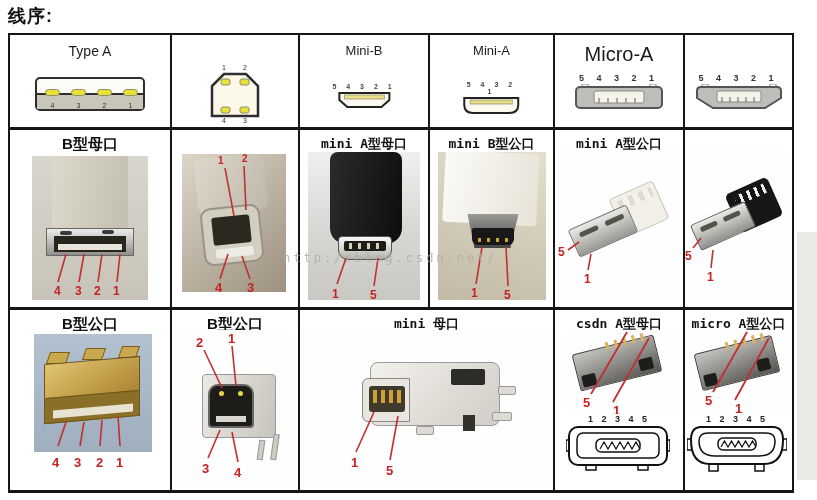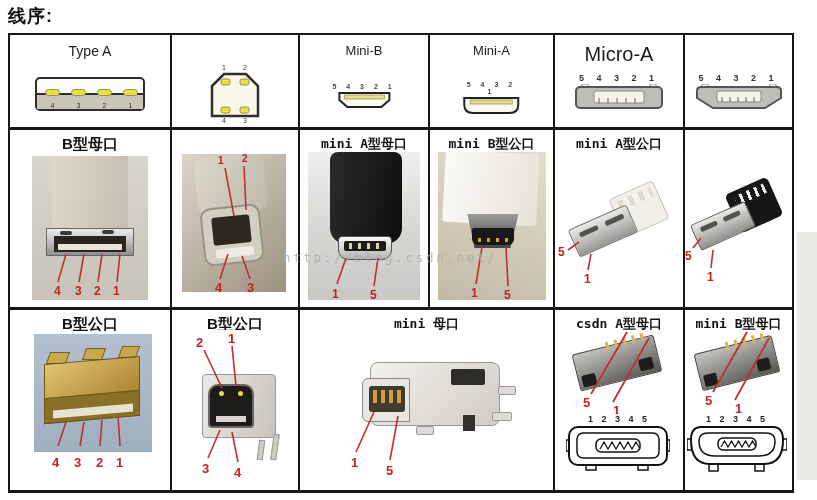--- a/index.html
+++ b/index.html
@@ -341,21 +341,21 @@
         <rect x="0" y="16" width="5" height="11" fill="#fff" stroke="#111" stroke-width="1.5"></rect>
         <rect x="99" y="16" width="5" height="11" fill="#fff" stroke="#111" stroke-width="1.5"></rect>
         <rect x="3" y="3" width="98" height="38" rx="9" fill="#fff" stroke="#111" stroke-width="2"></rect>
         <rect x="11" y="9" width="82" height="25" rx="6" fill="#fff" stroke="#111" stroke-width="1.5"></rect>
         <rect x="30" y="15" width="44" height="13" rx="5" fill="#fff" stroke="#111" stroke-width="1.5"></rect>
         <path d="M34,25 l4,-7 l4,7 l4,-7 l4,7 l4,-7 l4,7 l4,-7 l4,7 l4,-7 l4,7" fill="none" stroke="#111" stroke-width="1.2"></path>
       </svg>
     </div>
 
     <div class="cell lastr lastc">
-      <div class="rlbl mono">mini B型母口</div>
+      <div class="rlbl mono">micro A型公口</div>
       <div class="ph" style="left:2px;top:20px;width:101px;height:84px;background:#fefefe">
         <div class="abs" style="left:10px;top:14px;width:80px;height:38px;background:linear-gradient(170deg,#c6c6c3,#55544f);border:1px solid #3a3a36;border-radius:3px;transform:rotate(-14deg)">
           <div class="abs" style="left:32px;top:-5px;width:3px;height:8px;background:#d8b460"></div>
           <div class="abs" style="left:41px;top:-5px;width:3px;height:8px;background:#d8b460"></div>
           <div class="abs" style="left:50px;top:-5px;width:3px;height:8px;background:#d8b460"></div>
           <div class="abs" style="left:59px;top:-5px;width:3px;height:8px;background:#d8b460"></div>
           <div class="abs" style="left:68px;top:-5px;width:3px;height:8px;background:#d8b460"></div>
           <div class="abs" style="left:3px;top:22px;width:13px;height:12px;background:#1d1d1b;border-radius:2px"></div>
           <div class="abs" style="left:58px;top:20px;width:13px;height:12px;background:#1d1d1b;border-radius:2px"></div>
         </div>

